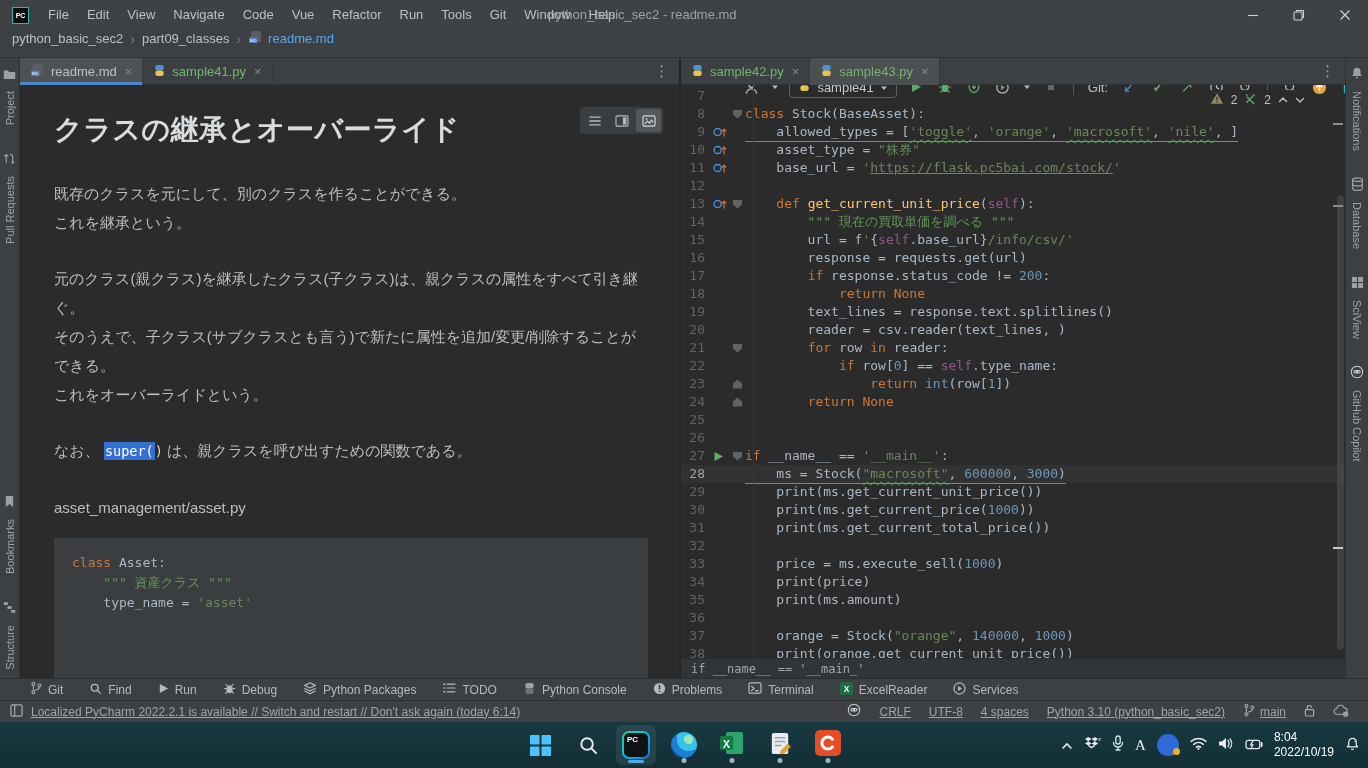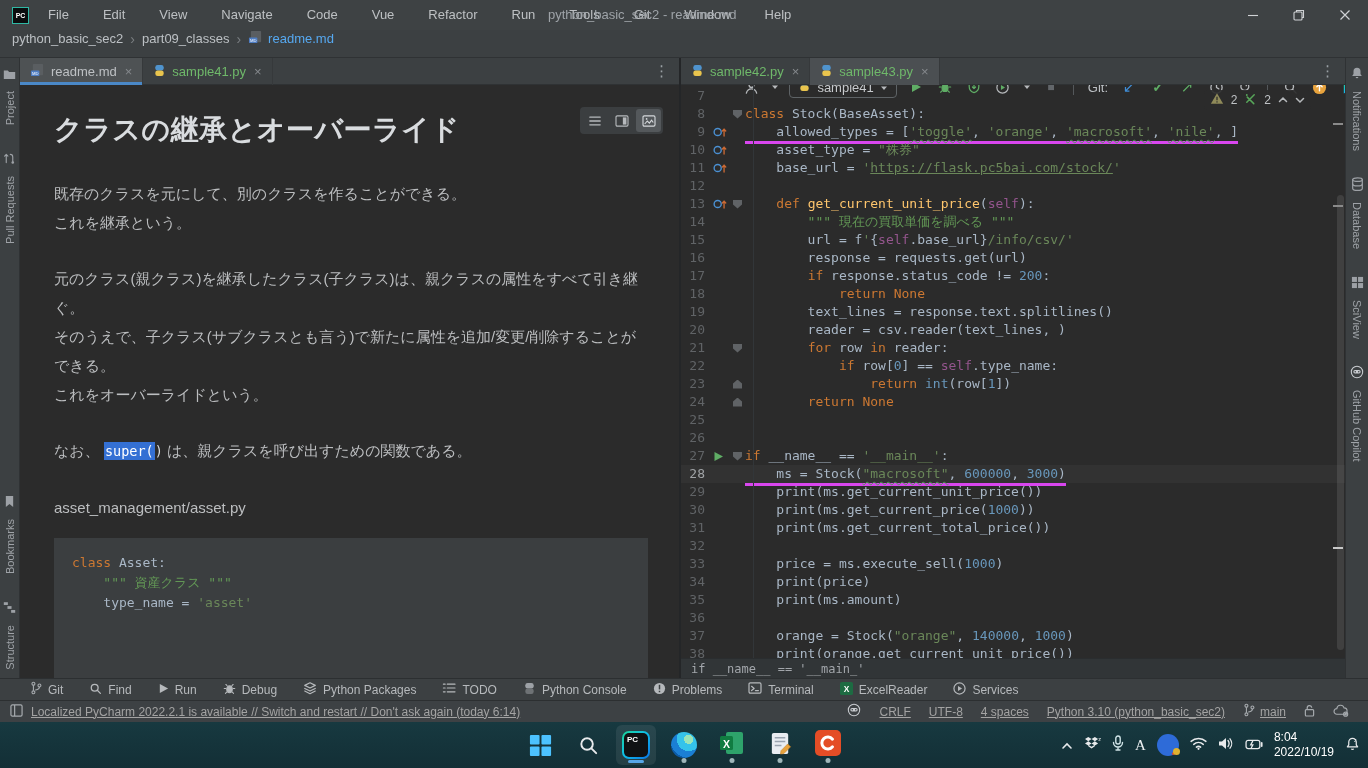--- a/index.html
+++ b/index.html
@@ -4,21 +4,21 @@
 <style>
   * { box-sizing: border-box; margin: 0; padding: 0; }
   html,body { width:1368px; height:768px; overflow:hidden; background:#2b2b2b;
     font-family:"Liberation Sans", sans-serif; }
   #app { width:1368px; height:768px; display:flex; flex-direction:column; position:relative; }
 
   
   .titlebar { height:30px; background:#3e4244; display:flex; align-items:center; position:relative; flex:none; }
   .pclogo { width:17px; height:17px; margin:0 10px 0 12px; background:#0b0d0e; border:1px solid #2fb7a4;
     color:#fff; font-size:7px; font-weight:bold; display:flex; align-items:center; justify-content:center; }
-  .menubar { display:flex;gap:16px; }
+  .menubar { display:flex; }
   .menu-item { padding:0 9px; font-size:13px; color:#bdc0c3; line-height:30px; cursor:default; }
   .win-title { position:absolute; left:548px; top:0; line-height:30px; font-size:13px; color:#9ea3a8; }
   .win-controls { position:absolute; right:0; top:0; height:30px; display:flex; }
   .win-btn { width:46px; height:30px; display:flex; align-items:center; justify-content:center; }
 
   
   .navrow { height:28px; background:#3c4042; border-bottom:1px solid #2f3234; display:flex;
     align-items:flex-start; justify-content:space-between; padding:0 10px 0 12px; flex:none; }
   .breadcrumbs { display:flex; align-items:center; font-size:13px; color:#bcc0c4; gap:7px; }
   .crumb-sep { color:#7a7e82; font-size:14px; }
@@ -80,21 +80,21 @@
     font-size:13px; white-space:pre; }
   .cl.current { background:#323232; }
   .ln { width:32px; text-align:right; color:#606366; padding-right:8px; flex:none; }
   .cl.current .ln { color:#a0a3a6; }
   .gico { width:17px; flex:none; display:flex; align-items:center; }
   .fico { width:15px; flex:none; display:flex; align-items:center; justify-content:center; }
   .fold { width:9px; height:9px; background:#606366; display:inline-block; }
   .fold-open { clip-path:polygon(0 0,100% 0,100% 55%,50% 100%,0 55%); }
   .fold-end { clip-path:polygon(0 45%,50% 0,100% 45%,100% 100%,0 100%); }
   .ct { flex:1; color:#a9b7c6; }
-  .uw { display:inline-block; border-bottom:3px solid #d946ef;text-align:center; }
+  .uw { display:inline-block; border-bottom:1px solid #d946ef;text-align:center; }
   .tk-t { color:#a9b7c6; } .tk-k { color:#cc7832; } .tk-s { color:#6a8759; }
   .tk-d { color:#629755; } .tk-n { color:#6897bb; } .tk-f { color:#ffc66d; }
   .tk-se { color:#94558d; } .tk-su { color:#6a8759; text-decoration:underline; }
   .wavy { text-decoration-line:underline; text-decoration-style:wavy; text-decoration-color:#4e9e53;
     text-decoration-thickness:1px; text-underline-offset:3px; }
   .inspections { position:absolute; top:5px; right:34px; display:flex; gap:7px; align-items:center;
     color:#bfc2c5; font-size:12px; background:rgba(43,43,43,.92); padding:2px 6px; border-radius:4px; }
   .scroll-thumb { position:absolute; right:1px; top:110px; width:7px; height:455px; background:rgba(255,255,255,.10);
     border-radius:4px; }
   .stripe-mark { position:absolute; right:2px; width:10px; height:2px; }

